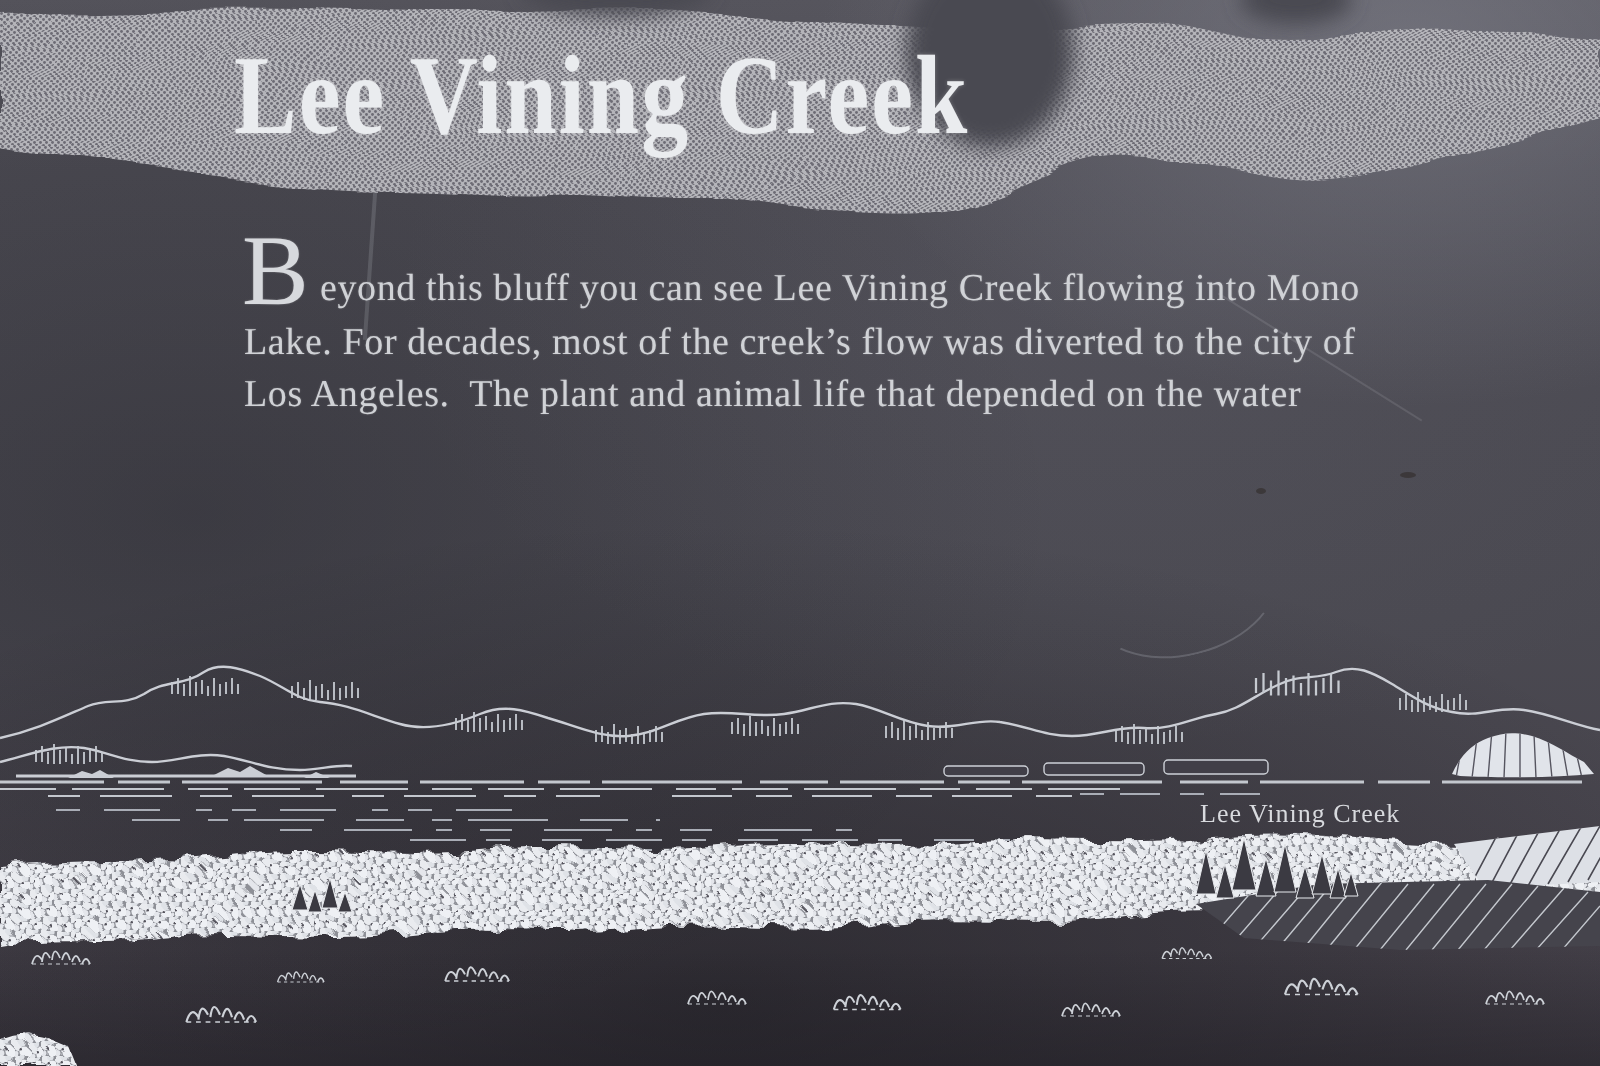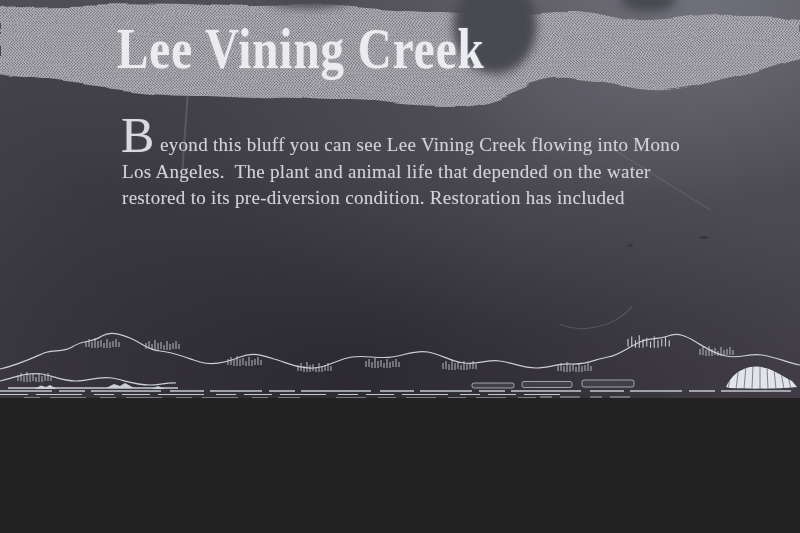--- a/index.html
+++ b/index.html
@@ -1,17 +1,17 @@
 <!DOCTYPE html>
 <html><head>
 <meta charset="utf-8">
 <style>
   html,body{margin:0;padding:0;background:#222;}
   .sign{
-    position:relative; width:800px; height:398px; overflow:hidden;
+    position:relative; width:800px; height:533px; overflow:hidden;
     font-family:"Liberation Serif", serif;
     background:
       radial-gradient(420px 260px at 88% 4%, rgba(134,135,146,.55), rgba(134,135,146,0) 70%),
       radial-gradient(520px 320px at 70% 28%, rgba(112,112,124,.16), rgba(112,112,124,0) 70%),
       radial-gradient(620px 400px at 12% 48%, rgba(20,20,26,.28), rgba(20,20,26,0) 70%),
       radial-gradient(720px 320px at 45% 94%, rgba(14,14,18,.45), rgba(14,14,18,0) 75%),
       linear-gradient(180deg, #55545c 0%, #4c4b53 16%, #4a4951 58%, #454049 100%);
   }
   .band-svg{position:absolute; left:0; top:0;}
   .title{
@@ -77,22 +77,22 @@
       <ellipse cx="308" cy="-6" rx="48" ry="14"></ellipse>
       <ellipse cx="648" cy="0" rx="28" ry="12"></ellipse>
     </g>
   </svg>
 
   <div class="title">Lee Vining Creek</div>
 
   <div class="drop-cap">B</div>
   <div class="body-text">
     <div class="body-line line-first">eyond this bluff you can see Lee Vining Creek flowing into Mono</div>
+    <div class="body-line">Lake. For decades, most of the creek’s flow was diverted to the city of</div>
     <div class="body-line">Los Angeles.  The plant and animal life that depended on the water</div>
-    <div class="body-line">restored to its pre-diversion condition. Restoration has included</div>
   </div>
 
   <div class="scratch s1"></div>
   <div class="scratch s2"></div>
   <div class="s-arc"></div>
   <div class="speck p1"></div>
   <div class="speck p2"></div>
 
   <svg class="illus-svg" width="800" height="208" viewBox="0 0 800 208">
     <defs>

